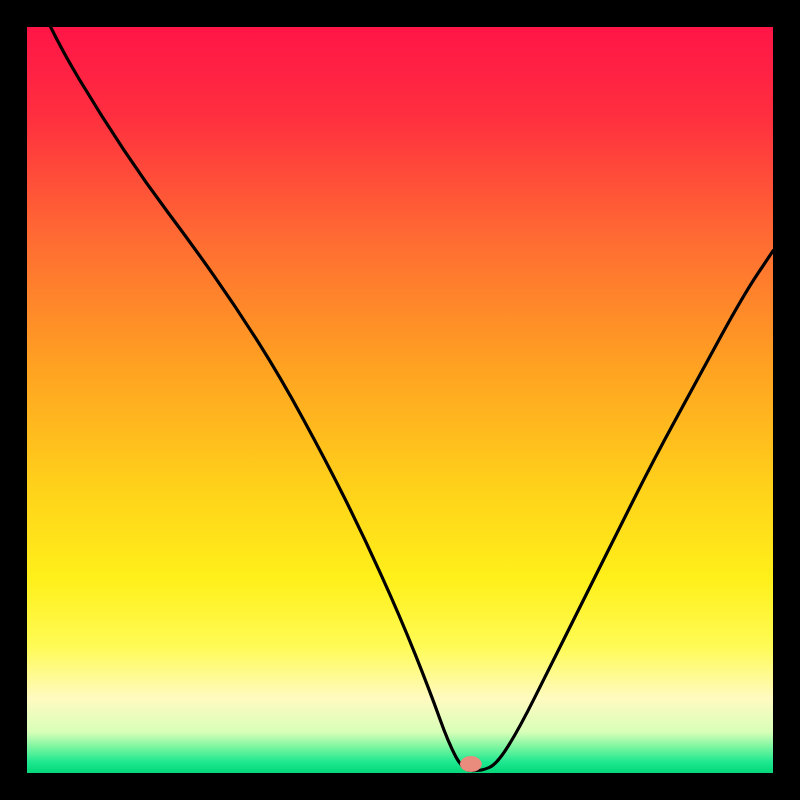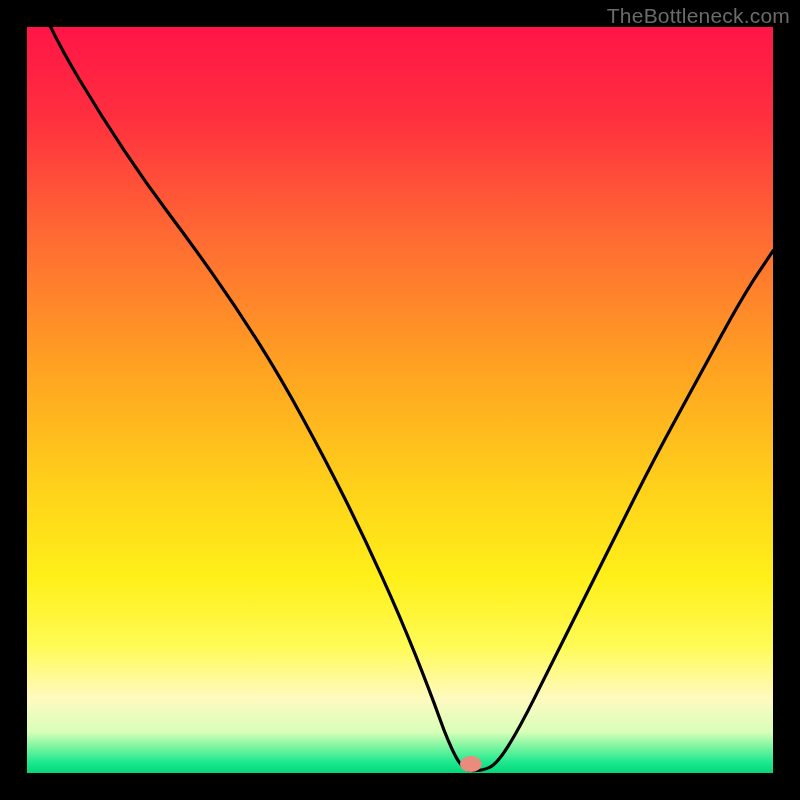--- a/index.html
+++ b/index.html
@@ -36,21 +36,20 @@
     overflow: hidden;
   }
   .plot svg {
     display: block;
   }
 </style>
 </head>
 <body>
 
 <div class="frame">
-  <div class="watermark">TheBottleneck.com</div>
 
   <div class="plot">
     <svg id="plot-svg" width="746" height="746" viewBox="0 0 746 746" xmlns="http://www.w3.org/2000/svg">
       <defs>
         <linearGradient id="bg-grad" x1="0" y1="0" x2="0" y2="1">
             <stop offset="0%" stop-color="#ff1547"></stop>
             <stop offset="12%" stop-color="#ff2f3f"></stop>
             <stop offset="28.000000000000004%" stop-color="#ff6a33"></stop>
             <stop offset="45%" stop-color="#ffa022"></stop>
             <stop offset="62%" stop-color="#ffd21a"></stop>

